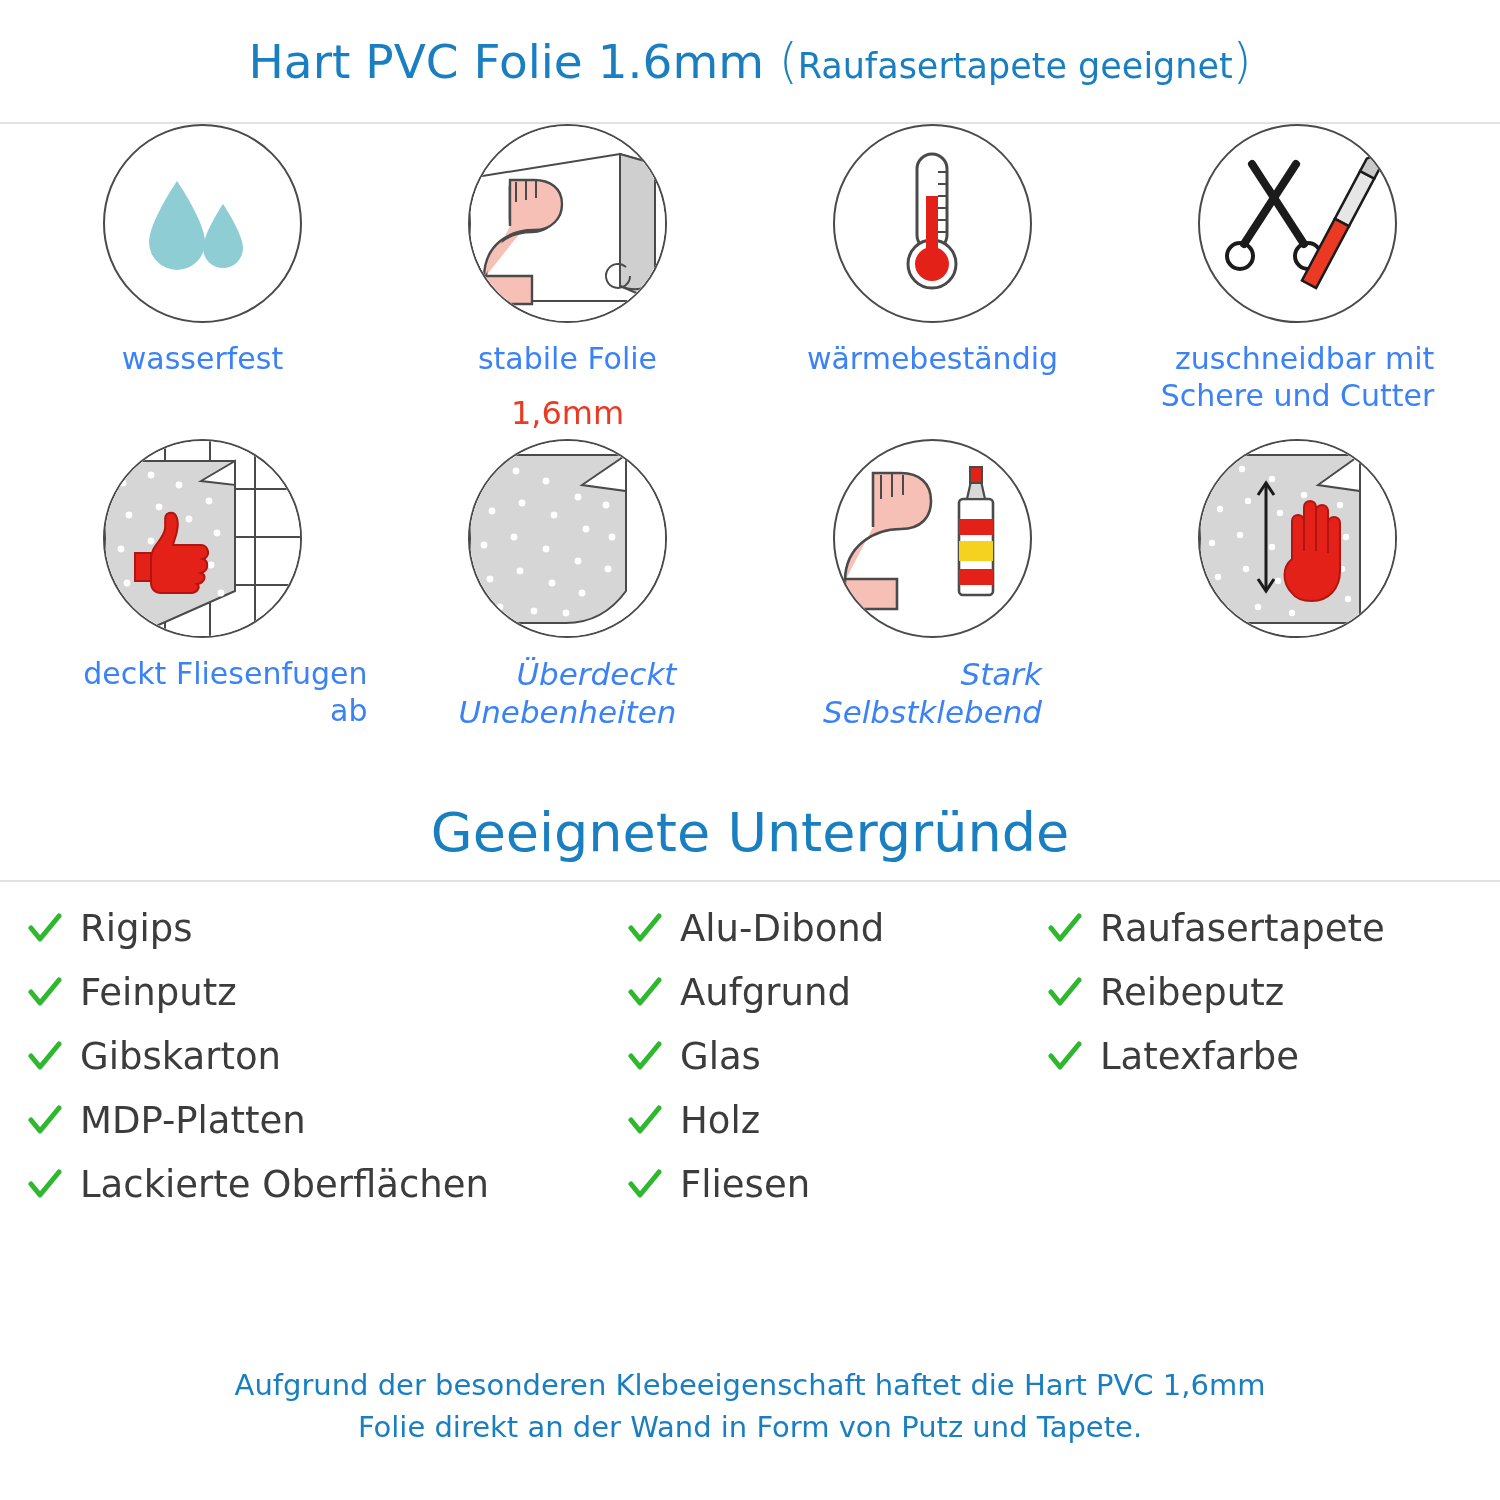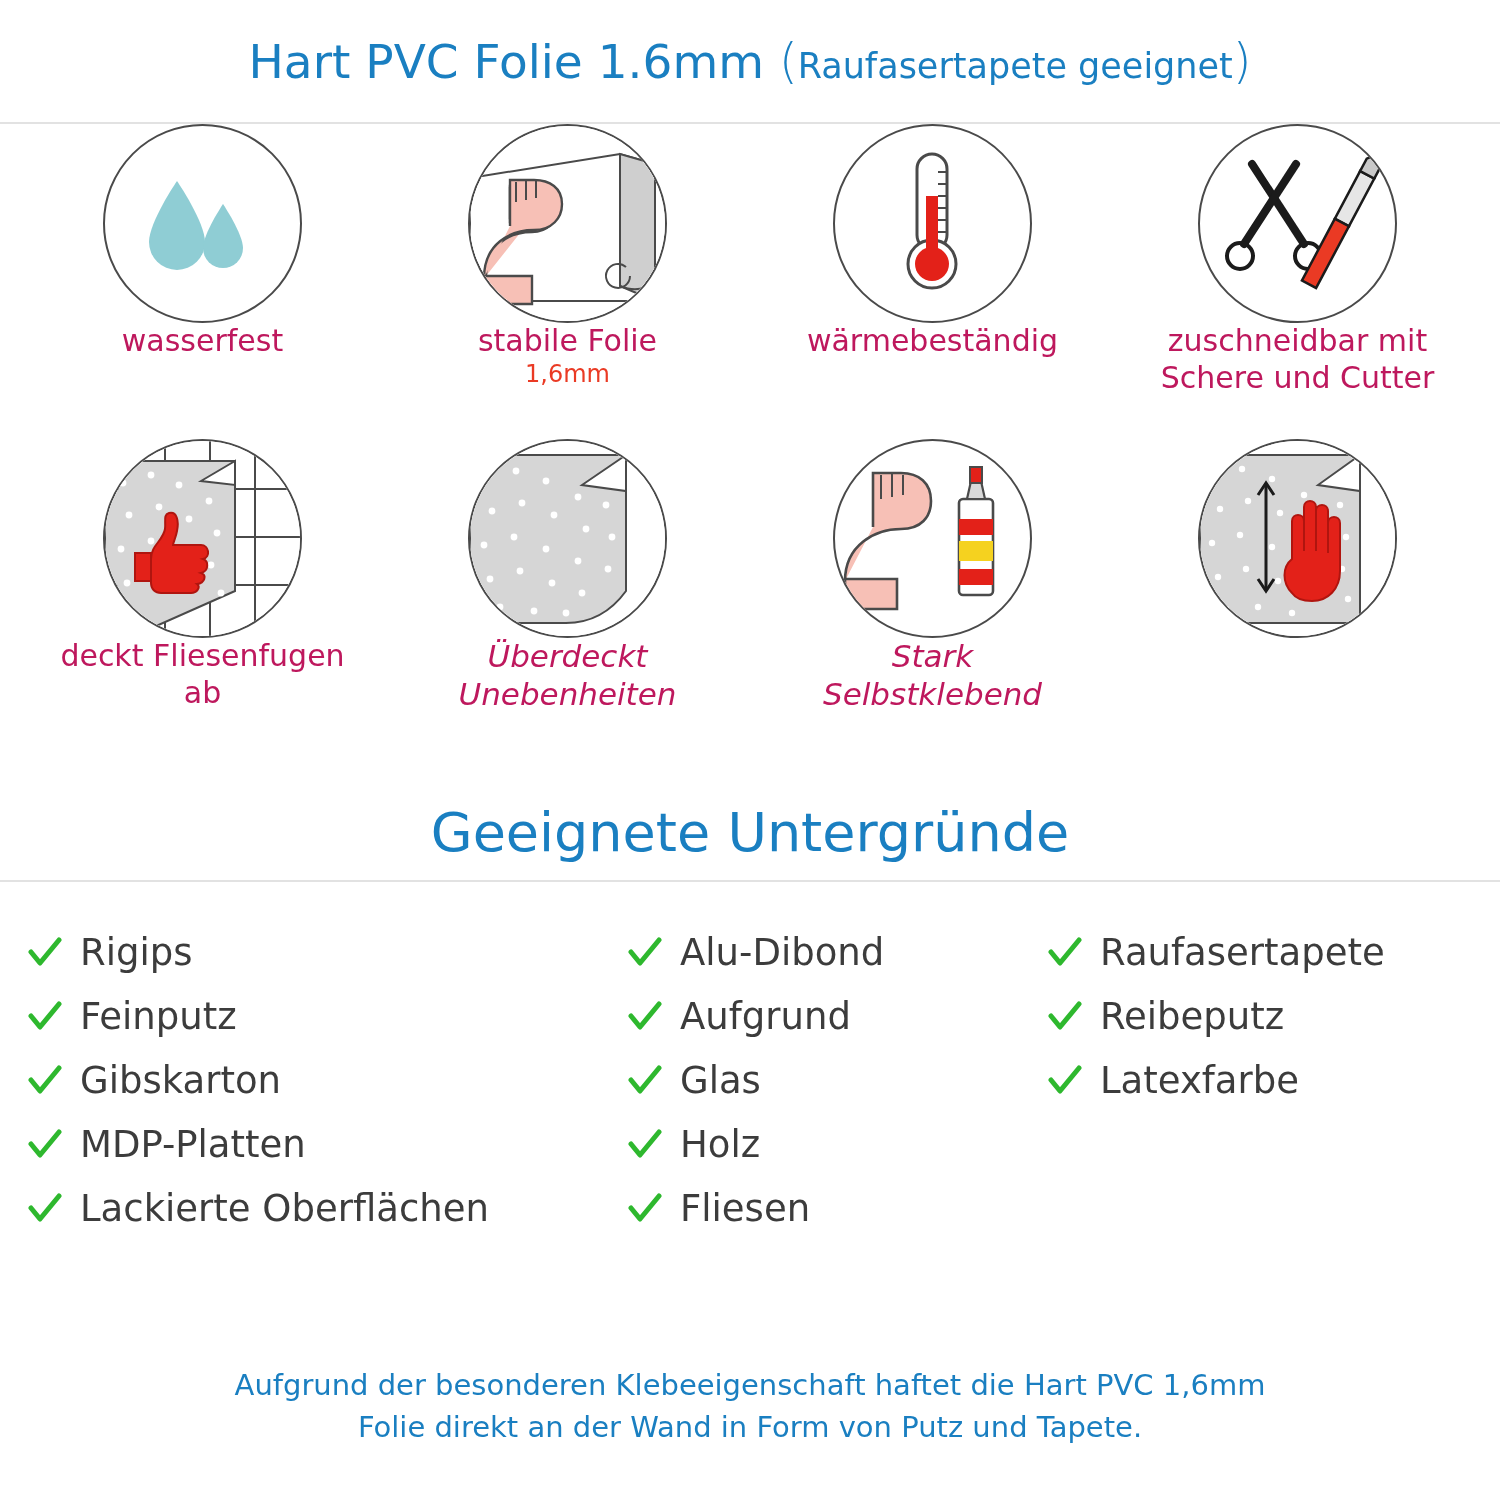--- a/index.html
+++ b/index.html
@@ -61,31 +61,33 @@
     width: 195px;
     height: 195px;
     border-radius: 50%;
     border: 2px solid #4a4a4a;
     overflow: hidden;
     position: relative;
     background: #fff;
     flex: none;
   }
   .feature-label {
-    text-align: center;
+    margin-top: 18px;
+    text-align: right;
     font-size: 30px;
     line-height: 1.22;
-    color: #be185d;
+    color: #3b82f6;
     max-width: 330px;
   }
   .feature-sub {
-    font-size: 24px;
+    font-size: 32px;
     color: #ea3a24;
     text-align: right;
     line-height: 1.2;
+    margin-top: 16px;
   }
   .feature-label.bold {
     font-size: 31px;
     font-style: italic;
   }
 
   
   .section-title-wrap {
     height: 96px;
     display: flex;
@@ -95,21 +97,21 @@
   }
   .section-title {
     color: #1a7fc1;
     font-size: 54px;
   }
 
   
   .substrates {
     display: grid;
     grid-template-columns: 600px 420px 480px;
-    padding: 42px 28px 0 28px;
+    padding: 18px 28px 0 28px;
     box-sizing: border-box;
   }
   .sub-col {
     display: flex;
     flex-direction: column;
     gap: 6px;
   }
   .sub-item {
     display: flex;
     align-items: center;

